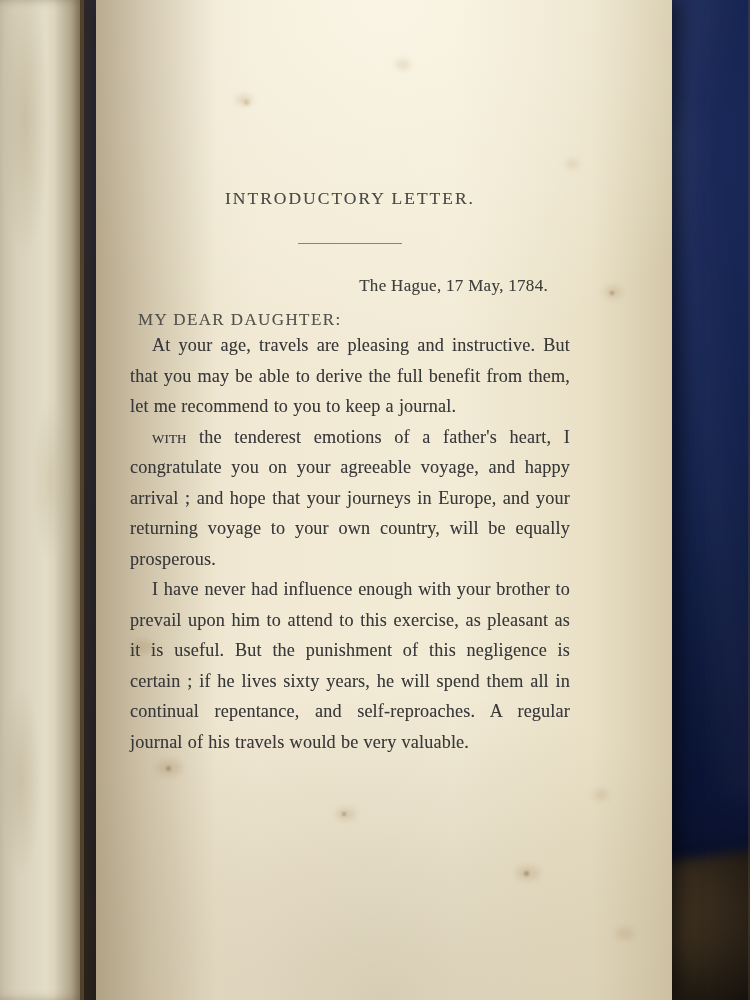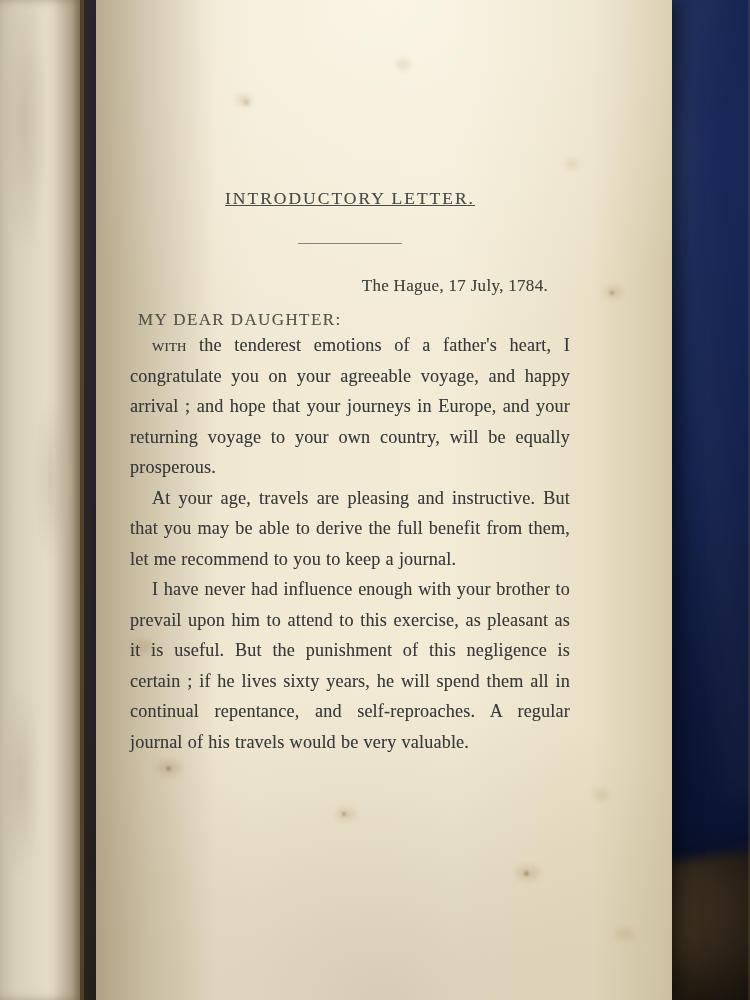--- a/index.html
+++ b/index.html
@@ -131,21 +131,20 @@
 
   .heading {
     margin-top: 188px;
     text-align: center;
     font-size: 17.5px;
     letter-spacing: 2.0px;
     color: #4a4a46;
     font-variant: small-caps;
     text-transform: uppercase;
     font-family: "Liberation Serif", serif;
-    text-decoration: underline;
   }
 
   .rule {
     width: 104px;
     height: 1px;
     background: #6b6a63;
     margin: 34px auto 0 auto;
     opacity: 0.8;
   }
 
@@ -238,29 +237,29 @@
     <div class="spot soft" style="left:470px; top:160px; width:12px; height:8px;"></div>
 
     <div class="page-right-edge"></div>
   </div>
 
   <div class="curve-shade"></div>
 
   <div class="content">
     <div class="heading">INTRODUCTORY LETTER.</div>
     <div class="rule"></div>
-    <div class="dateline">The Hague, 17 July, 1784.</div>
+    <div class="dateline">The Hague, 17 May, 1784.</div>
     <div class="salutation">MY DEAR DAUGHTER:</div>
+
+    <p class="body">
+      <span class="indent"></span><span>At your age, travels are pleasing and instructive.  But that you may be able to derive the full benefit from them, let me recommend to you to keep a journal.</span>
+    </p>
 
     <p class="body">
       <span class="indent"></span><span class="smallcaps">With</span><span> the tenderest emotions of a father's heart, I congratulate you on your agreeable voyage, and happy arrival ; and hope that your journeys in Europe, and your returning voyage to your own country, will be equally prosperous.</span>
     </p>
 
     <p class="body">
-      <span class="indent"></span><span>At your age, travels are pleasing and instructive.  But that you may be able to derive the full benefit from them, let me recommend to you to keep a journal.</span>
-    </p>
-
-    <p class="body">
       <span class="indent"></span><span>I have never had influence enough with your brother to prevail upon him to attend to this exercise, as pleasant as it is useful.  But the punishment of this negligence is certain ; if he lives sixty years, he will spend them all in continual repentance, and self-reproaches.  A regular journal of his travels would be very valuable.</span>
     </p>
   </div>
 
 </div>
 
 </body></html>

